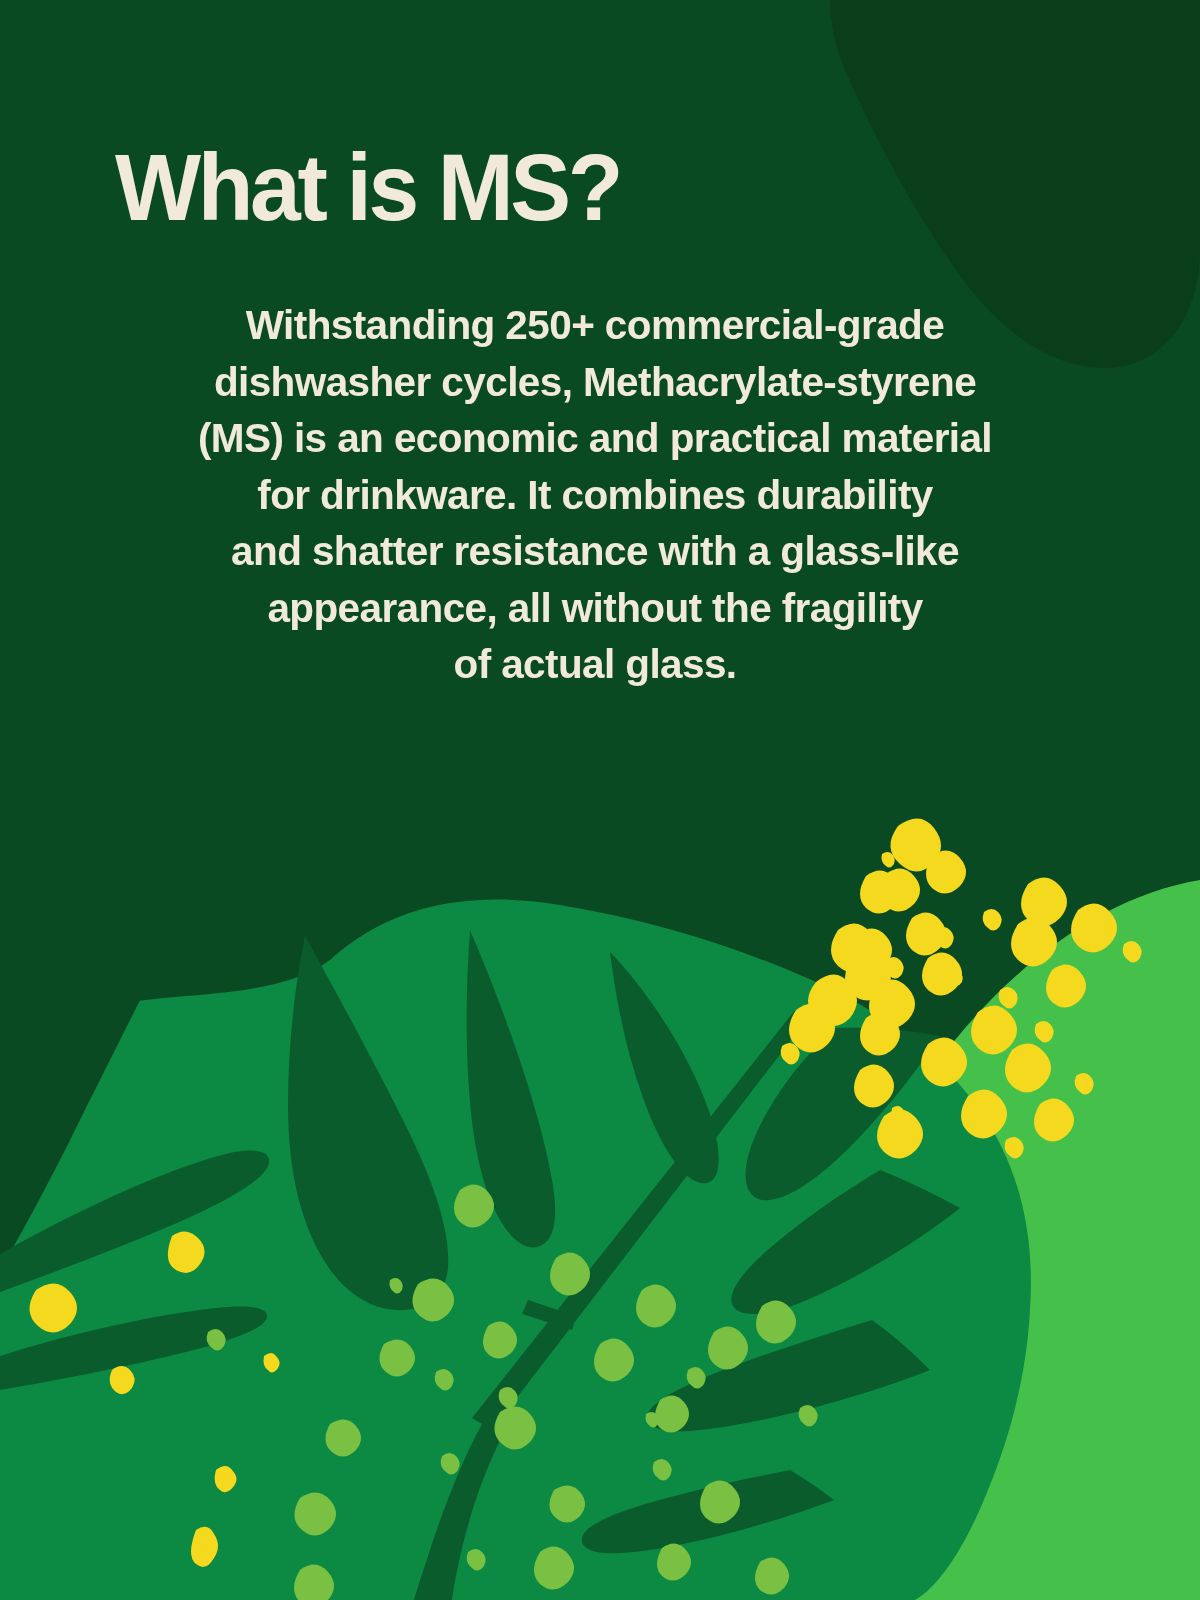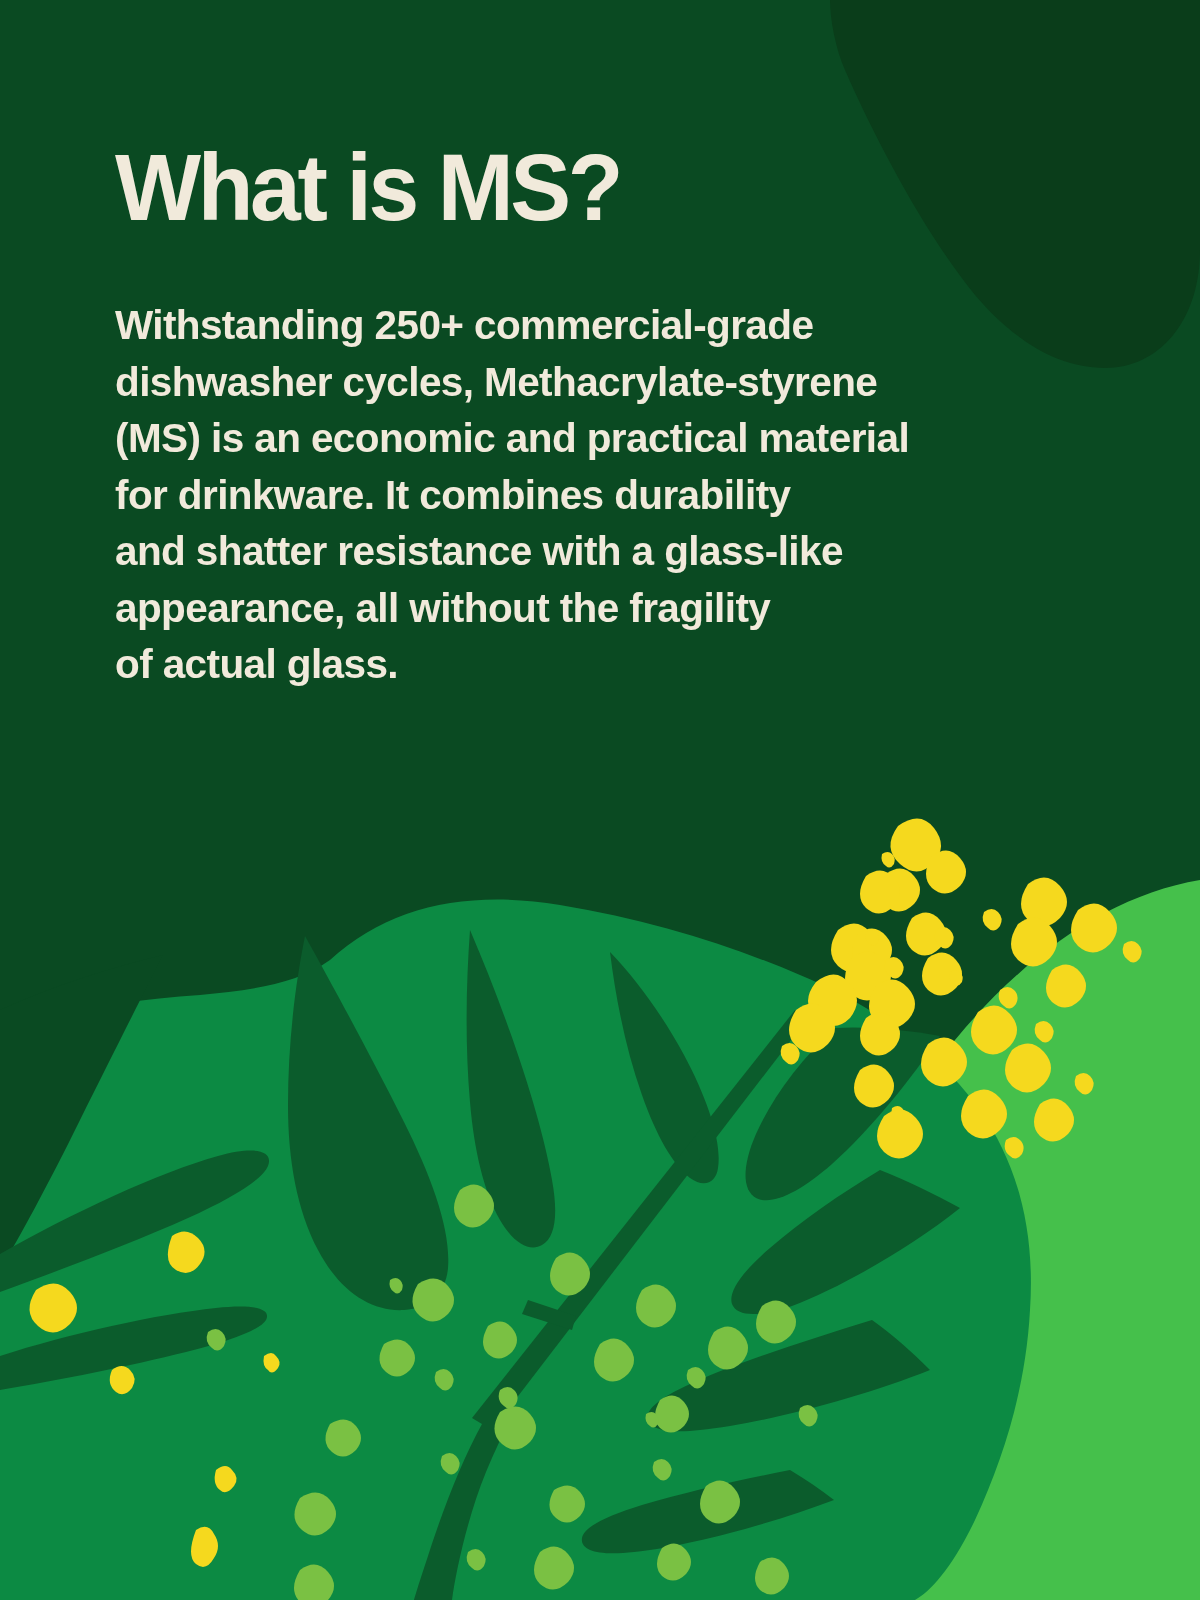--- a/index.html
+++ b/index.html
@@ -53,20 +53,21 @@
     margin: 0;
     margin-top: 62px;
     font-family: "Liberation Sans", sans-serif;
     font-weight: 700;
     font-size: 40.5px;
     line-height: 56.5px;
     letter-spacing: -0.6px;
     color: #f1eadb;
     white-space: pre-line;
     max-width: 960px;
+    text-align: center;
   }
 </style>
 </head>
 <body>
 
 <div id="poster">
 
   <svg id="bg-art" viewBox="0 0 1200 1600" xmlns="http://www.w3.org/2000/svg" aria-hidden="true">
 
     <rect x="0" y="0" width="1200" height="1600" fill="#0a4a22"></rect>

